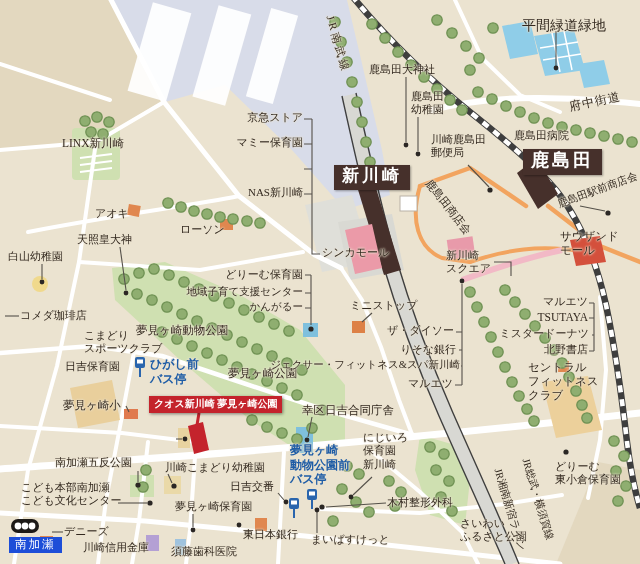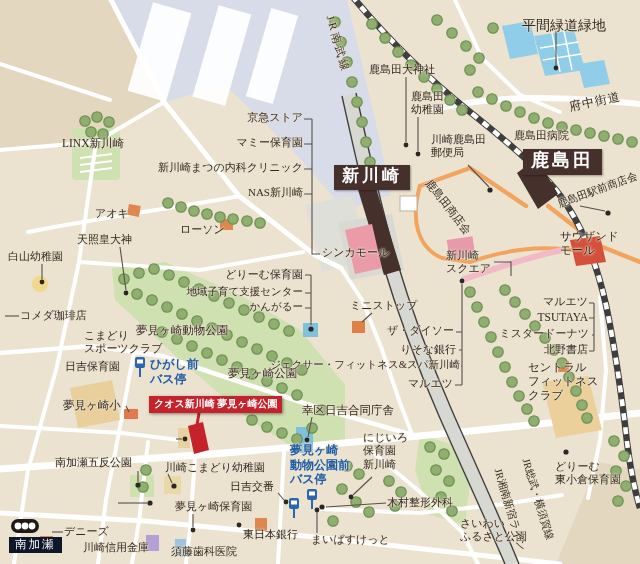--- a/index.html
+++ b/index.html
@@ -9,21 +9,21 @@
   #labels{position:absolute;left:0;top:0;width:640px;height:564px;pointer-events:none;}
   .lb{position:absolute;font:11px/1.22 "Liberation Serif","DejaVu Serif",serif;color:#33291f;
       white-space:pre;transform-origin:0 0;
       text-shadow:0 0 2px #ebe3d0,0 0 2px #ebe3d0,0 0 3px #ebe3d0;}
   .c-blue{color:#1e5ca6;font-weight:bold;}
   .c-pink{color:#e0618c;font-weight:bold;letter-spacing:1px;}
   .box-sta{background:#46302b;color:#fff;font-weight:bold;padding:1px 8px 3px;
            letter-spacing:3px;text-shadow:none;box-shadow:1px 1px 2px rgba(0,0,0,.35);}
   .box-flag{background:#c4232c;color:#fff;font-weight:bold;padding:2px 5px 3px;
             text-shadow:none;box-shadow:1px 1px 3px rgba(0,0,0,.45);}
-  .box-stop{background:#0f172a;color:#fff;padding:0 6px 2px;letter-spacing:2px;text-shadow:none;}
+  .box-stop{background:#1d4ed8;color:#fff;padding:0 6px 2px;letter-spacing:2px;text-shadow:none;}
 </style>
 </head>
 <body>
 
 <div id="map">
 <svg id="bg" width="640" height="564" viewBox="0 0 640 564">
   <defs>
     <g id="tree">
           <circle r="5.2" fill="#8fae70" stroke="#6f9153" stroke-width="1.3"></circle>
         </g>
@@ -342,21 +342,20 @@
       <div class="lb" style="left: 568px; top: 100px; font-size: 12px; transform: rotate(-12deg); letter-spacing: 1px;">府中街道</div>
       <div class="lb" style="left: 514px; top: 129px;">鹿島田病院</div>
       <div class="lb" style="left: 431px; top: 133px;">川崎鹿島田
 郵便局</div>
       <div class="lb box-sta" style="left: 334px; top: 165px; font-size: 17px;">新川崎</div>
       <div class="lb box-sta" style="left: 523px; top: 149px; font-size: 18px;">鹿島田</div>
       <div class="lb" style="left: 556px; top: 199px; font-size: 10.5px; transform: rotate(-20deg);">鹿島田駅前商店会</div>
       <div class="lb" style="left: 433px; top: 177px; font-size: 11px; transform: rotate(52deg);">鹿島田商店会</div>
       <div class="lb" style="right: 337px; text-align: right; top: 111px;">京急ストア</div>
       <div class="lb" style="right: 337px; text-align: right; top: 136px;">マミー保育園</div>
-      <div class="lb" style="right: 337px; text-align: right; top: 161px;">新川崎まつの内科クリニック</div>
       <div class="lb" style="right: 337px; text-align: right; top: 186px;">NAS新川崎</div>
       <div class="lb" style="left: 62px; top: 136px; font-size: 11.5px;">LINX新川崎</div>
       <div class="lb" style="left: 95px; top: 207px;">アオキ</div>
       <div class="lb" style="left: 180px; top: 223px;">ローソン</div>
       <div class="lb" style="left: 77px; top: 233px;">天照皇大神</div>
       <div class="lb" style="left: 8px; top: 250px;">白山幼稚園</div>
       <div class="lb" style="right: 337px; text-align: right; top: 268px;">どりーむ保育園</div>
       <div class="lb" style="right: 337px; text-align: right; top: 286px; font-size: 10.5px;">地域子育て支援センター</div>
       <div class="lb" style="right: 337px; text-align: right; top: 301px; font-size: 10.5px;">かんがるー</div>
       <div class="lb" style="left: 20px; top: 309px;">コメダ珈琲店</div>
@@ -383,20 +382,22 @@
       <div class="lb" style="right: 51px; text-align: right; top: 327px;">ミスタードーナツ</div>
       <div class="lb" style="right: 52px; text-align: right; top: 343px;">北野書店</div>
       <div class="lb" style="left: 528px; top: 360px; font-size: 11.5px;">セントラル
 フィットネス
 クラブ</div>
       <div class="lb" style="left: 63px; top: 398px; font-size: 11.5px;">夢見ヶ崎小</div>
       <div class="lb box-flag" style="left: 149px; top: 396px; font-size: 10px;">クオス新川崎 夢見ヶ崎公園</div>
       <div class="lb" style="left: 55px; top: 456px;">南加瀬五反公園</div>
       <div class="lb" style="left: 165px; top: 461px;">川崎こまどり幼稚園</div>
       <div class="lb" style="left: 230px; top: 480px;">日吉交番</div>
+      <div class="lb" style="left: 21px; top: 481px;">こども本部南加瀬
+こども文化センター</div>
       <div class="lb" style="left: 175px; top: 500px;">夢見ヶ崎保育園</div>
       <div class="lb" style="left: 64px; top: 525px;">デニーズ</div>
       <div class="lb box-stop" style="left: 9px; top: 537px; font-size: 11.5px;">南加瀬</div>
       <div class="lb" style="left: 83px; top: 541px;">川崎信用金庫</div>
       <div class="lb" style="left: 171px; top: 545px;">須藤歯科医院</div>
       <div class="lb" style="left: 243px; top: 528px;">東日本銀行</div>
       <div class="lb c-blue" style="left: 290px; top: 443px; font-size: 12px;">夢見ヶ崎
 動物公園前
 バス停</div>
       <div class="lb" style="left: 363px; top: 431px;">にじいろ

